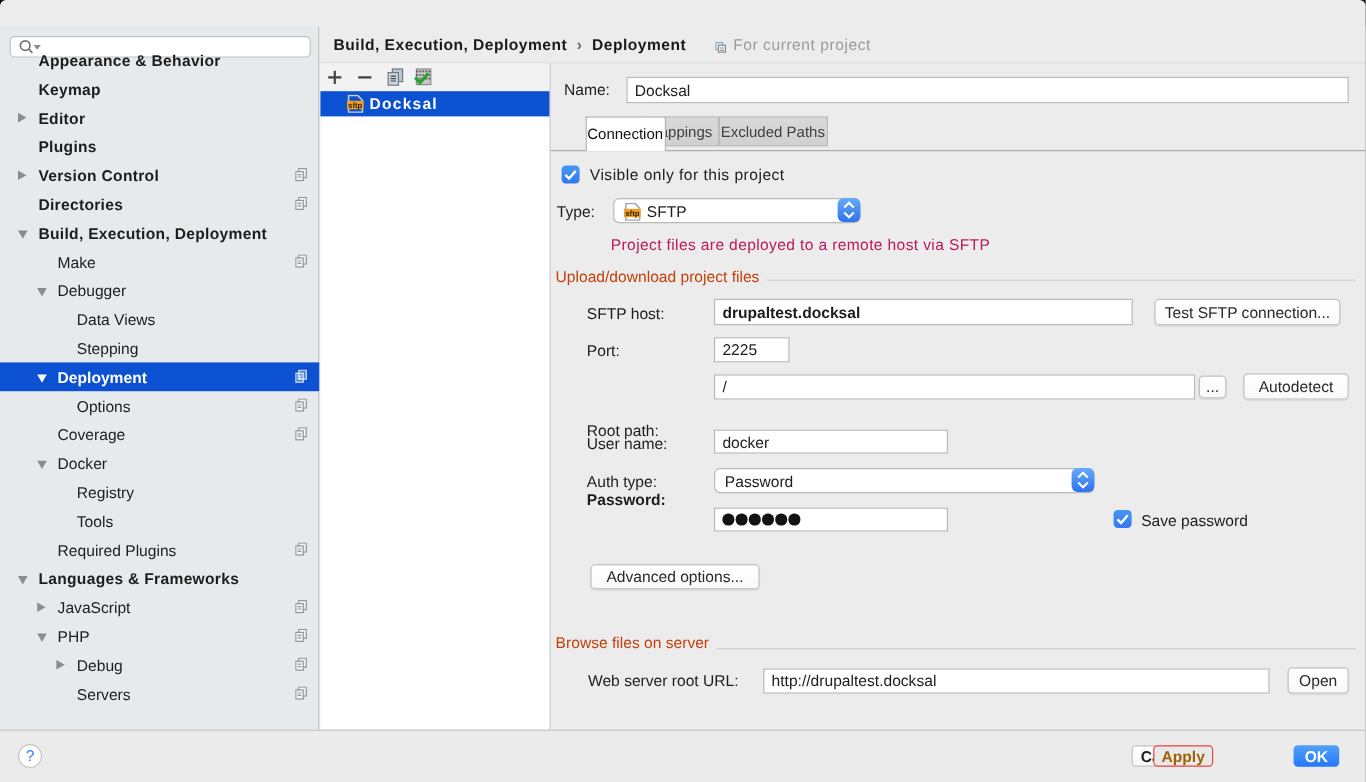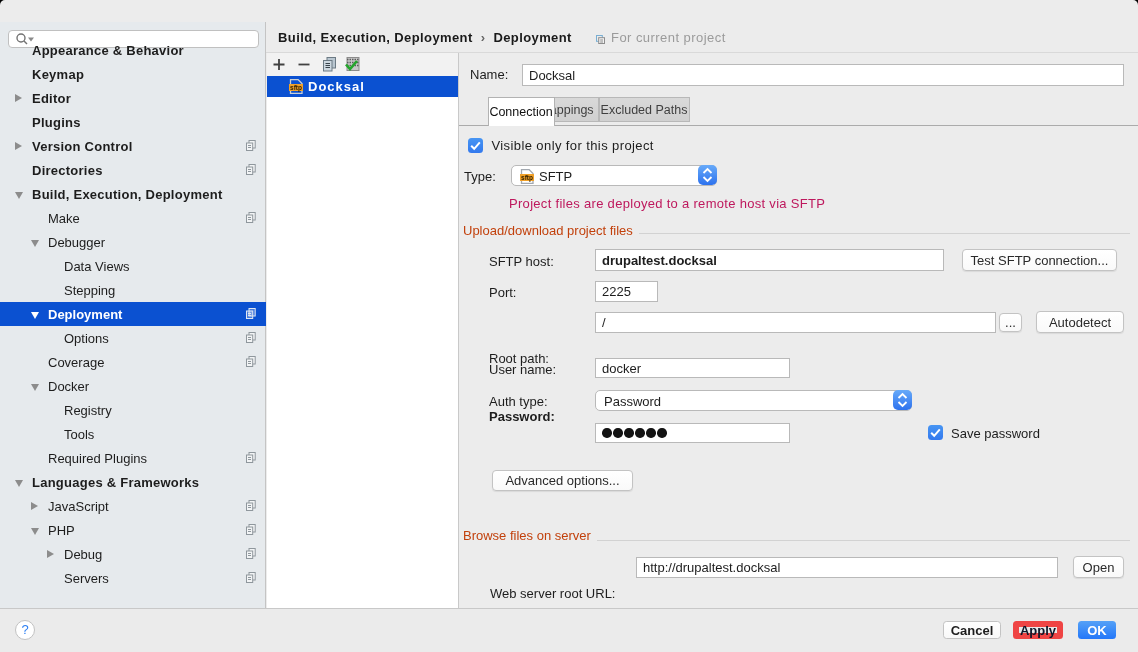--- a/index.html
+++ b/index.html
@@ -46,21 +46,21 @@
   
   .tab{position:absolute;box-sizing:border-box;font-size:12.5px;display:flex;align-items:center;justify-content:center;white-space:nowrap;overflow:hidden;}
   .tab.on{background:#fff;border:1px solid #b2b2b2;border-bottom:none;z-index:3;color:#111;}
   .tab.off{background:linear-gradient(#d9d9d9,#d0d0d0);border:1px solid #b8b8b8;color:#3f3f3f;z-index:1;}
   .tabline{position:absolute;left:0px;top:72px;width:679px;height:1px;background:#ababab;z-index:2;}
   
   .bottombar{position:absolute;left:0;top:608px;width:1138px;height:44px;background:#ebebeb;border-top:1px solid #c8c8c8;box-sizing:content-box;}
   .help{position:absolute;left:15px;top:620px;width:20px;height:20px;border-radius:50%;background:#fff;border:1px solid #c2c2c2;box-sizing:border-box;color:#2d7ff3;font-size:13px;text-align:center;line-height:18px;}
   .bbtn{position:absolute;top:621px;height:18px;border-radius:3.5px;box-sizing:border-box;font-size:13px;display:flex;align-items:center;justify-content:center;font-weight:bold;}
   .cancel{left:943px;width:58px;background:linear-gradient(#fff,#f8f8f8);border:1px solid #c3c3c3;color:#1d1d1d;}
-  .apply{left:1013px;width:50px;background:#e9e9e9;border:6px solid #ef4444;color:#0f172a;}
+  .apply{left:961px;width:50px;background:#e9e9e9;border:1px solid #ef4444;color:#a16207;}
   .ok{left:1078px;width:38px;background:linear-gradient(#55a1f7,#2377f9);color:#fff;}
   .dot{width:9.5px;height:9.5px;border-radius:50%;background:#131313;margin-right:1.5px;flex:0 0 auto;}
 </style>
 </head>
 <body>
 <div class="win">
 
 
   <div class="sidebar">
     <div class="search">
@@ -340,21 +340,21 @@
           <path d="M3.2 7.8 l3 3 l5.6-6.4" stroke="#fff" stroke-width="2" fill="none"></path>
         </svg>
     </div>
     <div class="lbl" style="left:492px;top:373px;">Save password</div>
 
     <div class="btn" style="left:33px;top:417px;width:141px;height:21px;">Advanced options...</div>
 
     <div class="sechead" style="left:4px;top:475px;">Browse files on server</div>
     <div class="secline" style="left:138px;top:487px;width:533px;"></div>
 
-    <div class="lbl" style="left:31px;top:507px;margin-top:26px;">Web server root URL:</div>
+    <div class="lbl" style="left:31px;top:507px;">Web server root URL:</div>
     <div class="input" style="left:177px;top:504px;width:422px;height:21px;">http://drupaltest.docksal</div>
     <div class="btn" style="left:614px;top:503px;width:51px;height:22px;">Open</div>
   </div>
 
   <div class="bottombar"></div>
   <div class="help">?</div>
   <div class="bbtn cancel">Cancel</div>
   <div class="bbtn apply">Apply</div>
   <div class="bbtn ok">OK</div>
 </div>

